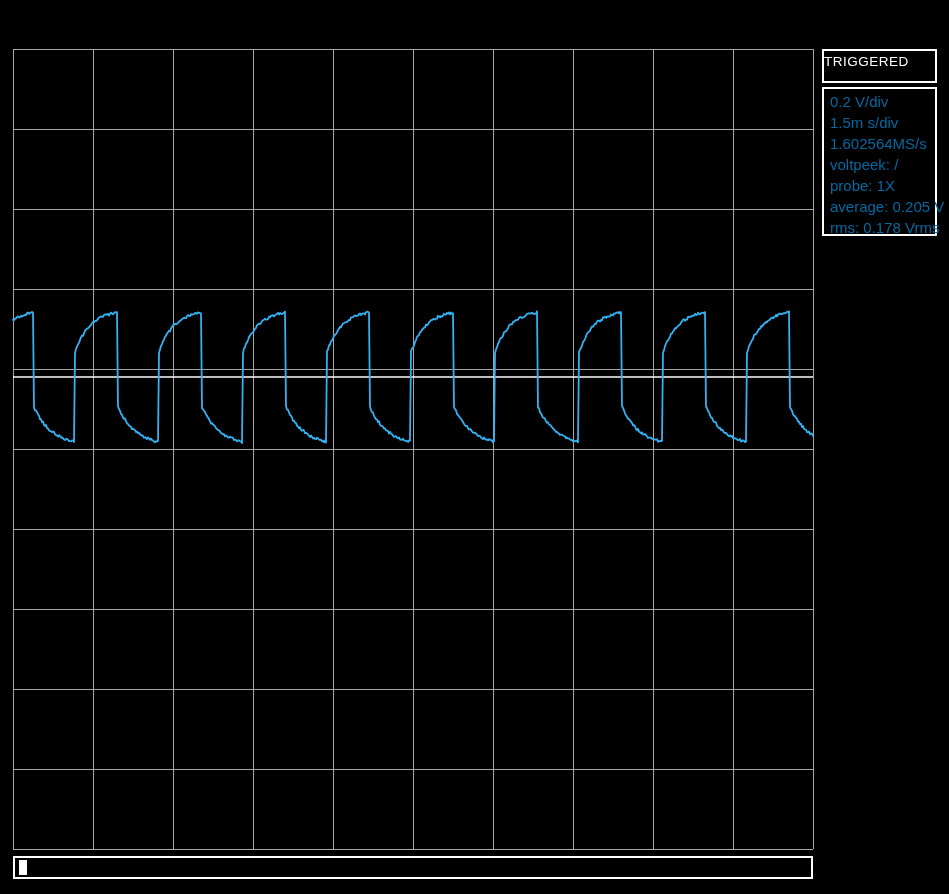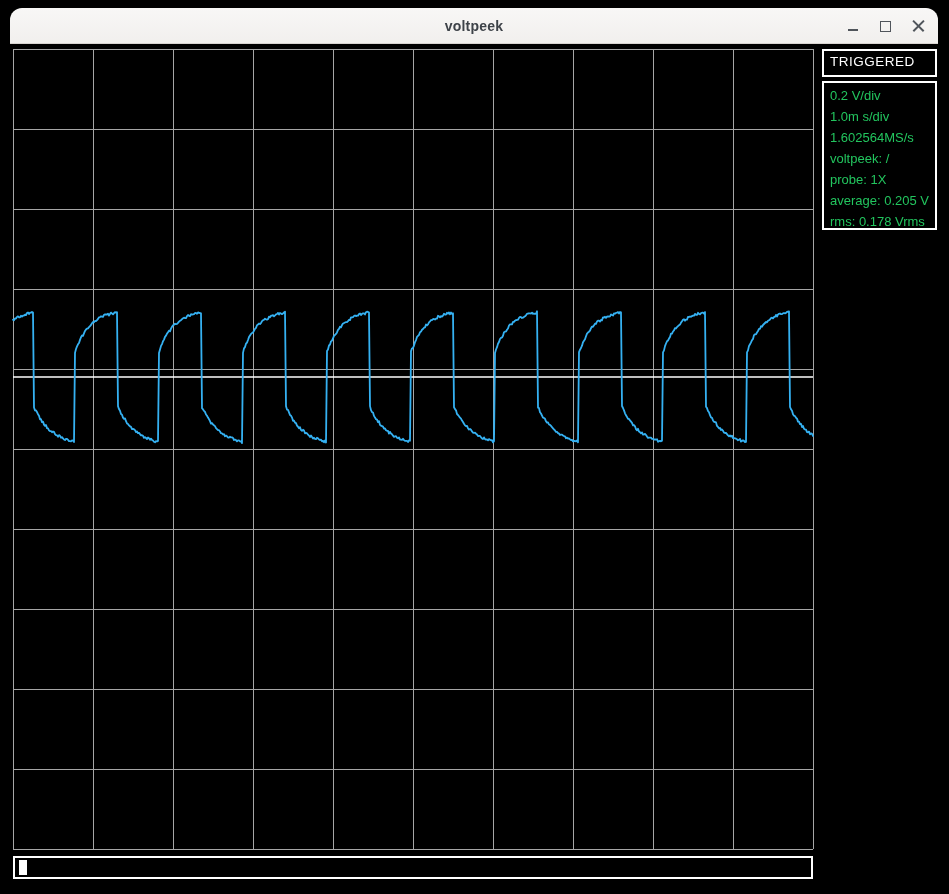--- a/index.html
+++ b/index.html
@@ -40,55 +40,41 @@
   .glyph-close::after  { transform: rotate(-45deg); }
 
   #scope-svg { position: absolute; left: 0; top: 0; }
 
   .panel { position: absolute; left: 822px; top: 49px; width: 115px; }
   .panel-box {
     box-sizing: border-box; width: 115px; border: 2px solid #ffffff;
     background: #000; color: #fff;
   }
   .trig-box {
-    height: 28px; line-height: 22px; font-size: 13.5px; padding-left: 6px;
+    height: 34px; line-height: 22px; font-size: 13.5px; padding-left: 0;
     letter-spacing: 0.5px;
   }
   .info-box { margin-top: 4px; height: 149px; padding: 2px 0 0 6px; }
   .info-line {
-    font-size: 13px; line-height: 21px; white-space: nowrap; color: #22c55e;
+    font-size: 15px; line-height: 21px; white-space: nowrap; color: #0369a1;
   }
 
   .cmdbox {
     position: absolute; left: 13px; top: 856px; width: 800px; height: 23px;
     box-sizing: border-box; border: 2px solid #ffffff; background: #000;
     display: flex; align-items: center;
   }
   .cmd-cursor { width: 8px; height: 15px; background: #ffffff; margin-left: 4px; }
   .cmd-text { color: #fff; font-size: 13px; margin-left: 2px; }
 </style>
 </head>
 <body>
 
 <div class="window">
 
-  <div class="titlebar">
-    <span class="title">voltpeek</span>
-    <div class="winbtns">
-      <div class="winbtn" title="minimize">
-        <span class="glyph-min"></span>
-      </div>
-      <div class="winbtn" title="maximize">
-        <span class="glyph-max"></span>
-      </div>
-      <div class="winbtn" title="close">
-        <span class="glyph-close"></span>
-      </div>
-    </div>
-  </div>
 
   <svg id="scope-svg" width="949" height="894" viewBox="0 0 949 894" style="left:-10px; top:-8px;">
     <g id="grid-g">
         <line x1="13.5" y1="49" x2="13.5" y2="849" stroke="#a6a6a6" stroke-width="1"></line>
         <line x1="93.5" y1="49" x2="93.5" y2="849" stroke="#a6a6a6" stroke-width="1"></line>
         <line x1="173.5" y1="49" x2="173.5" y2="849" stroke="#a6a6a6" stroke-width="1"></line>
         <line x1="253.5" y1="49" x2="253.5" y2="849" stroke="#a6a6a6" stroke-width="1"></line>
         <line x1="333.5" y1="49" x2="333.5" y2="849" stroke="#a6a6a6" stroke-width="1"></line>
         <line x1="413.5" y1="49" x2="413.5" y2="849" stroke="#a6a6a6" stroke-width="1"></line>
         <line x1="493.5" y1="49" x2="493.5" y2="849" stroke="#a6a6a6" stroke-width="1"></line>
@@ -109,21 +95,21 @@
         <line x1="13" y1="849.5" x2="813" y2="849.5" stroke="#a6a6a6" stroke-width="1"></line>
       </g>
     <line id="trigger-line" x1="13" x2="813" y1="377" y2="377" stroke="#ffffff" stroke-width="1.6"></line>
     <polyline id="trace" fill="none" stroke-linejoin="round" stroke-linecap="round" points="13,319.7 14,320.3 15,318.4 16,318.6 17,316.9 18,316.3 19,317.3 20,317.3 21,315.8 22,316.6 23,315.6 24,315.5 25,314.7 26,315.1 27,313.0 28,312.4 29,314.1 30,312.7 31,312.7 32,311.9 33,312.5 34,407.5 35,410.4 36,410.5 37,412.1 38,414.2 39,415.7 40,419.3 41,419.2 42,422.2 43,421.6 44,424.6 45,425.9 46,425.0 47,428.1 48,428.3 49,430.3 50,431.2 51,431.2 52,432.2 53,431.5 54,431.9 55,434.1 56,435.2 57,435.3 58,436.8 59,435.1 60,435.8 61,437.7 62,437.2 63,438.4 64,439.5 65,440.1 66,438.9 67,438.8 68,439.8 69,441.2 70,441.1 71,441.3 72,440.4 73,440.6 74,442.0 75,352.9 76,349.0 77,346.4 78,344.3 79,343.0 80,339.9 81,337.2 82,335.5 83,335.8 84,333.3 85,330.9 86,329.5 87,328.6 88,328.3 89,327.1 90,326.2 91,324.9 92,323.3 93,321.9 94,322.3 95,321.0 96,321.1 97,320.2 98,318.9 99,317.3 100,317.1 101,316.3 102,316.6 103,316.9 104,314.8 105,314.4 106,314.5 107,314.5 108,313.7 109,315.6 110,314.1 111,312.6 112,313.5 113,314.3 114,313.1 115,312.1 116,312.7 117,312.1 118,406.3 119,409.1 120,410.7 121,414.0 122,414.7 123,417.6 124,418.8 125,418.4 126,421.2 127,423.4 128,424.0 129,425.4 130,426.4 131,426.9 132,429.2 133,428.9 134,429.3 135,430.1 136,432.1 137,431.5 138,433.2 139,432.8 140,434.1 141,435.3 142,435.2 143,435.8 144,437.9 145,437.1 146,438.0 147,439.0 148,437.5 149,438.2 150,439.9 151,438.7 152,439.9 153,440.5 154,441.8 155,442.3 156,441.2 157,441.5 158,441.0 159,353.0 160,349.4 161,345.9 162,344.1 163,341.3 164,339.6 165,336.9 166,335.7 167,333.6 168,332.3 169,330.6 170,331.4 171,328.6 172,326.8 173,325.3 174,324.8 175,323.7 176,324.2 177,323.9 178,322.9 179,321.6 180,320.8 181,320.2 182,319.2 183,318.3 184,317.7 185,318.1 186,318.2 187,316.1 188,315.0 189,315.8 190,316.1 191,314.1 192,314.7 193,314.4 194,314.1 195,313.0 196,313.1 197,313.8 198,312.4 199,312.9 200,313.0 201,313.4 202,408.2 203,409.4 204,410.8 205,411.9 206,414.5 207,415.8 208,417.6 209,419.2 210,421.2 211,423.6 212,423.1 213,424.6 214,425.3 215,426.2 216,428.1 217,429.1 218,430.1 219,430.2 220,431.5 221,433.2 222,433.4 223,434.5 224,434.2 225,436.3 226,435.6 227,436.3 228,437.5 229,437.6 230,436.7 231,437.4 232,437.3 233,437.9 234,440.0 235,439.7 236,440.1 237,441.4 238,440.3 239,440.3 240,441.3 241,441.3 242,443.1 243,352.9 244,348.4 245,347.1 246,343.7 247,342.6 248,340.0 249,337.1 250,335.5 251,333.9 252,333.1 253,332.4 254,330.8 255,328.9 256,327.9 257,325.2 258,324.6 259,323.5 260,324.1 261,323.0 262,321.1 263,320.3 264,319.8 265,318.7 266,319.3 267,319.6 268,319.2 269,316.6 270,317.2 271,315.7 272,315.6 273,315.2 274,316.3 275,315.4 276,314.4 277,314.0 278,312.9 279,314.6 280,313.0 281,313.5 282,314.2 283,313.5 284,312.4 285,311.6 286,406.3 287,409.6 288,409.8 289,412.4 290,415.0 291,415.7 292,417.6 293,420.8 294,420.6 295,422.6 296,423.1 297,425.6 298,426.7 299,428.2 300,427.2 301,430.0 302,430.8 303,429.8 304,430.5 305,433.3 306,432.9 307,433.3 308,434.7 309,435.6 310,437.0 311,435.4 312,437.0 313,438.5 314,437.8 315,438.9 316,439.2 317,437.7 318,438.3 319,439.4 320,440.0 321,439.6 322,441.3 323,440.9 324,442.2 325,440.4 326,442.5 327,351.1 328,349.5 329,345.5 330,344.5 331,341.4 332,340.6 333,338.3 334,335.9 335,335.0 336,333.9 337,332.4 338,329.9 339,328.8 340,326.7 341,327.4 342,325.1 343,323.5 344,323.1 345,322.5 346,322.2 347,322.2 348,321.2 349,319.9 350,320.1 351,317.3 352,317.4 353,317.1 354,316.0 355,315.4 356,316.1 357,315.6 358,315.7 359,314.0 360,313.5 361,315.1 362,313.8 363,313.4 364,313.4 365,314.5 366,312.2 367,311.7 368,311.9 369,312.6 370,406.1 371,410.2 372,412.2 373,412.5 374,415.9 375,417.6 376,419.2 377,419.6 378,422.1 379,421.1 380,424.9 381,425.7 382,426.1 383,426.6 384,428.6 385,428.5 386,430.2 387,430.8 388,430.9 389,433.6 390,431.9 391,433.5 392,434.2 393,435.7 394,436.8 395,436.4 396,436.1 397,437.8 398,438.3 399,437.4 400,439.6 401,439.7 402,439.8 403,438.8 404,440.1 405,440.9 406,440.8 407,440.8 408,442.0 409,440.3 410,440.7 411,351.1 412,348.4 413,347.8 414,345.6 415,342.2 416,340.1 417,336.9 418,335.9 419,334.9 420,332.3 421,331.6 422,329.8 423,329.0 424,327.7 425,327.4 426,324.5 427,325.3 428,324.3 429,322.3 430,321.3 431,320.2 432,320.0 433,319.2 434,319.0 435,319.6 436,318.7 437,318.7 438,315.8 439,316.3 440,317.4 441,316.1 442,316.6 443,315.6 444,313.7 445,314.6 446,314.6 447,312.8 448,313.7 449,312.4 450,314.2 451,312.5 452,313.9 453,313.2 454,407.3 455,409.1 456,410.3 457,414.0 458,415.0 459,416.3 460,417.7 461,418.6 462,420.6 463,422.0 464,423.8 465,425.3 466,426.2 467,425.9 468,428.3 469,429.6 470,429.0 471,429.8 472,431.4 473,432.6 474,433.0 475,432.7 476,433.7 477,434.5 478,436.1 479,435.9 480,435.9 481,437.3 482,438.4 483,439.1 484,437.4 485,439.1 486,439.6 487,439.5 488,440.3 489,439.1 490,439.7 491,440.3 492,440.1 493,442.4 494,441.2 495,352.9 496,349.5 497,347.2 498,343.8 499,342.0 500,339.0 501,337.9 502,337.5 503,335.7 504,332.2 505,331.7 506,331.4 507,329.8 508,328.5 509,325.5 510,324.4 511,324.4 512,324.4 513,321.9 514,321.9 515,320.7 516,320.1 517,320.0 518,319.7 519,317.9 520,316.9 521,317.1 522,318.0 523,317.7 524,316.9 525,316.3 526,315.3 527,313.8 528,313.5 529,313.3 530,313.4 531,313.5 532,312.7 533,313.9 534,313.5 535,314.0 536,313.5 537,311.3 538,407.6 539,408.1 540,412.2 541,413.5 542,415.6 543,417.7 544,418.0 545,418.8 546,421.3 547,422.6 548,422.3 549,424.5 550,424.9 551,425.9 552,427.2 553,428.3 554,429.5 555,430.4 556,431.9 557,431.9 558,433.1 559,433.6 560,435.0 561,434.7 562,434.6 563,435.5 564,436.1 565,436.3 566,438.3 567,437.6 568,438.5 569,438.4 570,439.3 571,440.2 572,439.8 573,441.4 574,441.0 575,441.0 576,441.4 577,440.5 578,442.3 579,352.1 580,349.7 581,348.0 582,345.7 583,342.3 584,340.8 585,339.3 586,336.2 587,333.6 588,332.5 589,331.7 590,330.6 591,328.2 592,326.6 593,326.8 594,325.3 595,323.7 596,323.8 597,321.5 598,320.7 599,320.6 600,321.6 601,319.9 602,320.3 603,317.3 604,317.5 605,316.8 606,317.9 607,316.6 608,316.4 609,316.7 610,316.4 611,314.4 612,315.0 613,315.5 614,313.5 615,313.7 616,312.9 617,312.6 618,312.1 619,313.5 620,312.0 621,312.4 622,406.0 623,408.0 624,410.4 625,413.3 626,415.3 627,416.9 628,418.9 629,419.0 630,420.4 631,421.6 632,422.8 633,425.3 634,425.1 635,426.3 636,429.2 637,430.3 638,428.8 639,431.6 640,432.2 641,433.3 642,432.4 643,434.6 644,434.3 645,433.9 646,435.0 647,436.5 648,437.9 649,437.6 650,437.6 651,437.7 652,438.9 653,438.9 654,439.6 655,439.4 656,439.7 657,439.2 658,441.8 659,441.2 660,440.9 661,441.3 662,440.7 663,352.4 664,350.4 665,346.1 666,343.5 667,341.3 668,340.5 669,338.6 670,337.0 671,333.6 672,333.7 673,331.5 674,330.4 675,328.1 676,328.5 677,327.1 678,326.1 679,325.3 680,324.6 681,322.6 682,321.3 683,319.8 684,319.2 685,320.7 686,319.7 687,319.7 688,316.9 689,317.1 690,316.5 691,316.8 692,316.1 693,315.6 694,315.7 695,313.9 696,314.9 697,314.9 698,312.8 699,313.9 700,314.3 701,313.2 702,312.7 703,312.7 704,313.7 705,312.1 706,406.7 707,408.1 708,411.0 709,412.3 710,415.2 711,417.4 712,417.8 713,420.4 714,421.8 715,422.0 716,422.4 717,425.9 718,426.9 719,428.3 720,428.0 721,430.0 722,429.4 723,430.8 724,432.6 725,433.0 726,432.8 727,434.2 728,435.4 729,436.3 730,435.5 731,436.5 732,435.7 733,438.1 734,438.1 735,438.3 736,438.7 737,439.3 738,440.3 739,439.8 740,438.9 741,441.6 742,440.9 743,440.4 744,440.9 745,442.1 746,441.9 747,352.4 748,350.4 749,345.9 750,344.3 751,342.4 752,340.2 753,338.9 754,335.1 755,334.3 756,334.3 757,332.5 758,331.0 759,328.9 760,328.8 761,326.2 762,326.7 763,325.0 764,324.0 765,323.0 766,322.0 767,322.3 768,320.7 769,320.2 770,319.5 771,318.0 772,317.7 773,318.4 774,316.9 775,316.9 776,314.9 777,316.5 778,314.4 779,313.8 780,313.5 781,314.2 782,314.2 783,313.3 784,313.0 785,313.3 786,312.9 787,311.9 788,311.6 789,311.3 790,407.0 791,409.3 792,410.8 793,414.3 794,415.7 795,416.1 796,417.8 797,418.6 798,421.6 799,421.6 800,424.1 801,423.8 802,427.1 803,426.0 804,428.7 805,429.4 806,429.6 807,432.1 808,432.3 809,431.6 810,434.3 811,433.3 812,433.8 813,436.0" stroke="#35b1f2" stroke-width="1.8"></polyline>
   </svg>
 
   <div class="panel" style="left:812px; top:41px;">
     <div class="panel-box trig-box">TRIGGERED</div>
     <div class="panel-box info-box">
       <div class="info-line">0.2 V/div</div>
-      <div class="info-line">1.0m s/div</div>
+      <div class="info-line">1.5m s/div</div>
       <div class="info-line">1.602564MS/s</div>
       <div class="info-line">voltpeek: /</div>
       <div class="info-line">probe: 1X</div>
       <div class="info-line">average: 0.205 V</div>
       <div class="info-line">rms: 0.178 Vrms</div>
     </div>
   </div>
 
   <div class="cmdbox" style="left:3px; top:848px;">
     <span class="cmd-cursor"></span>

